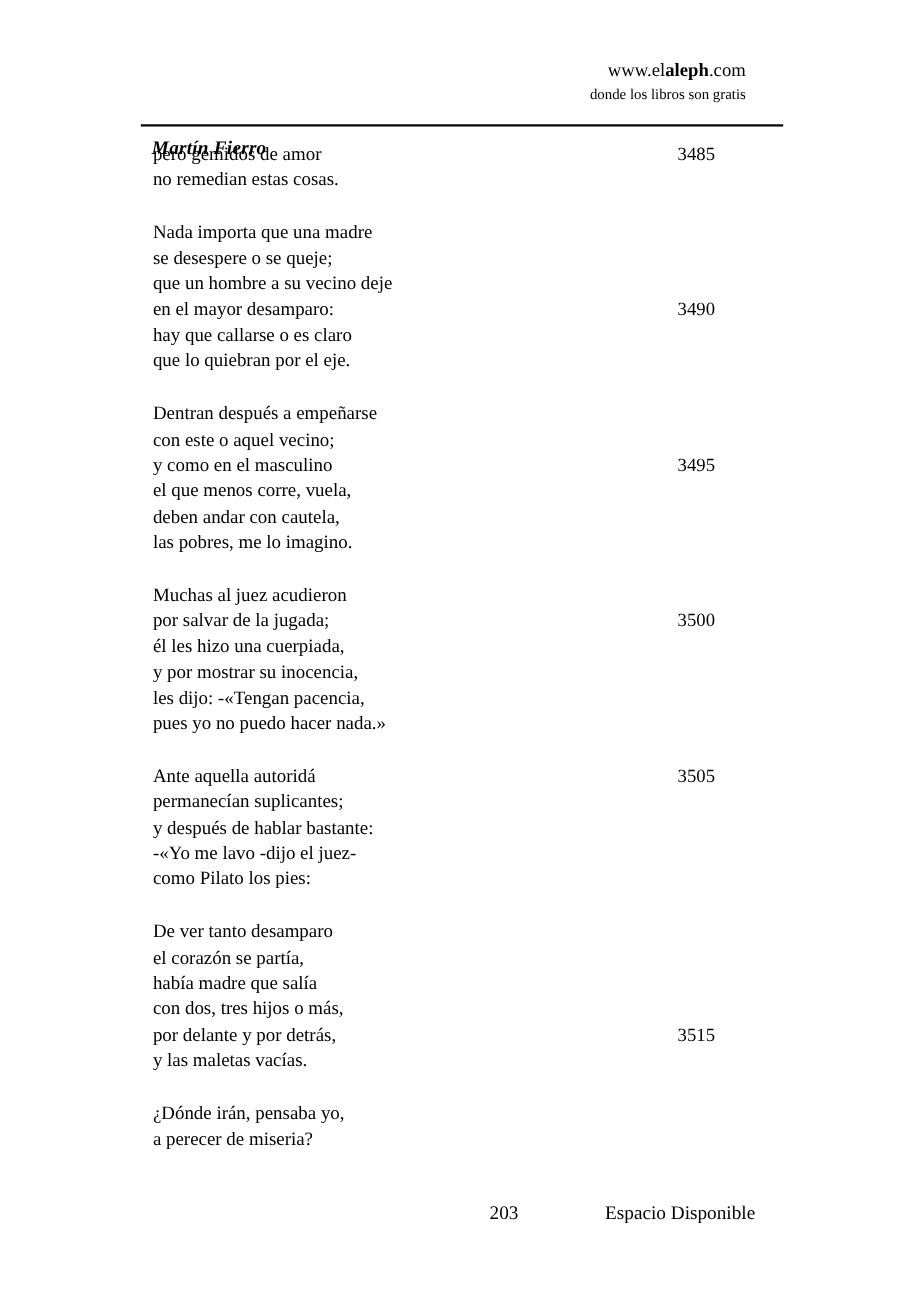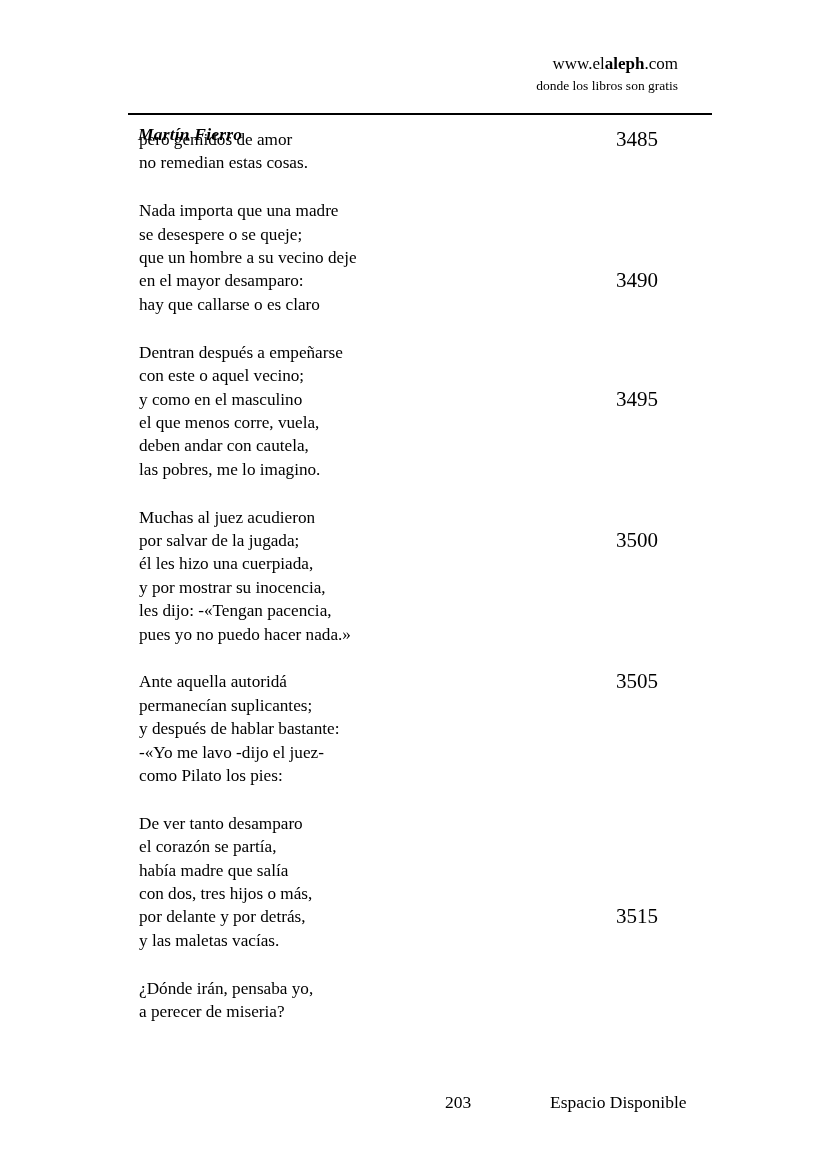--- a/index.html
+++ b/index.html
@@ -94,21 +94,21 @@
   .verse-text {
     position: absolute;
     left: 139px;
     top: 0;
     white-space: pre;
   }
   .line-number {
     position: absolute;
     left: 616px;
     top: 0;
-    font-size: 21px;
+    font-size: 17px;
     white-space: pre;
   }
 
   
   .footer {
     position: absolute;
     left: 0;
     top: 1092px;
     width: 828px;
     height: 36px;
@@ -165,20 +165,23 @@
         <div class="verse-line">
           <span class="verse-text">que un hombre a su vecino deje</span>
         </div>
         <div class="verse-line">
           <span class="verse-text">en el mayor desamparo:</span>
           <span class="line-number">3490</span>
         </div>
         <div class="verse-line">
           <span class="verse-text">hay que callarse o es claro</span>
         </div>
+        <div class="verse-line">
+          <span class="verse-text">que lo quiebran por el eje.</span>
+        </div>
       </div>
       <div class="stanza">
         <div class="verse-line">
           <span class="verse-text">Dentran después a empeñarse</span>
         </div>
         <div class="verse-line">
           <span class="verse-text">con este o aquel vecino;</span>
         </div>
         <div class="verse-line">
           <span class="verse-text">y como en el masculino</span>

